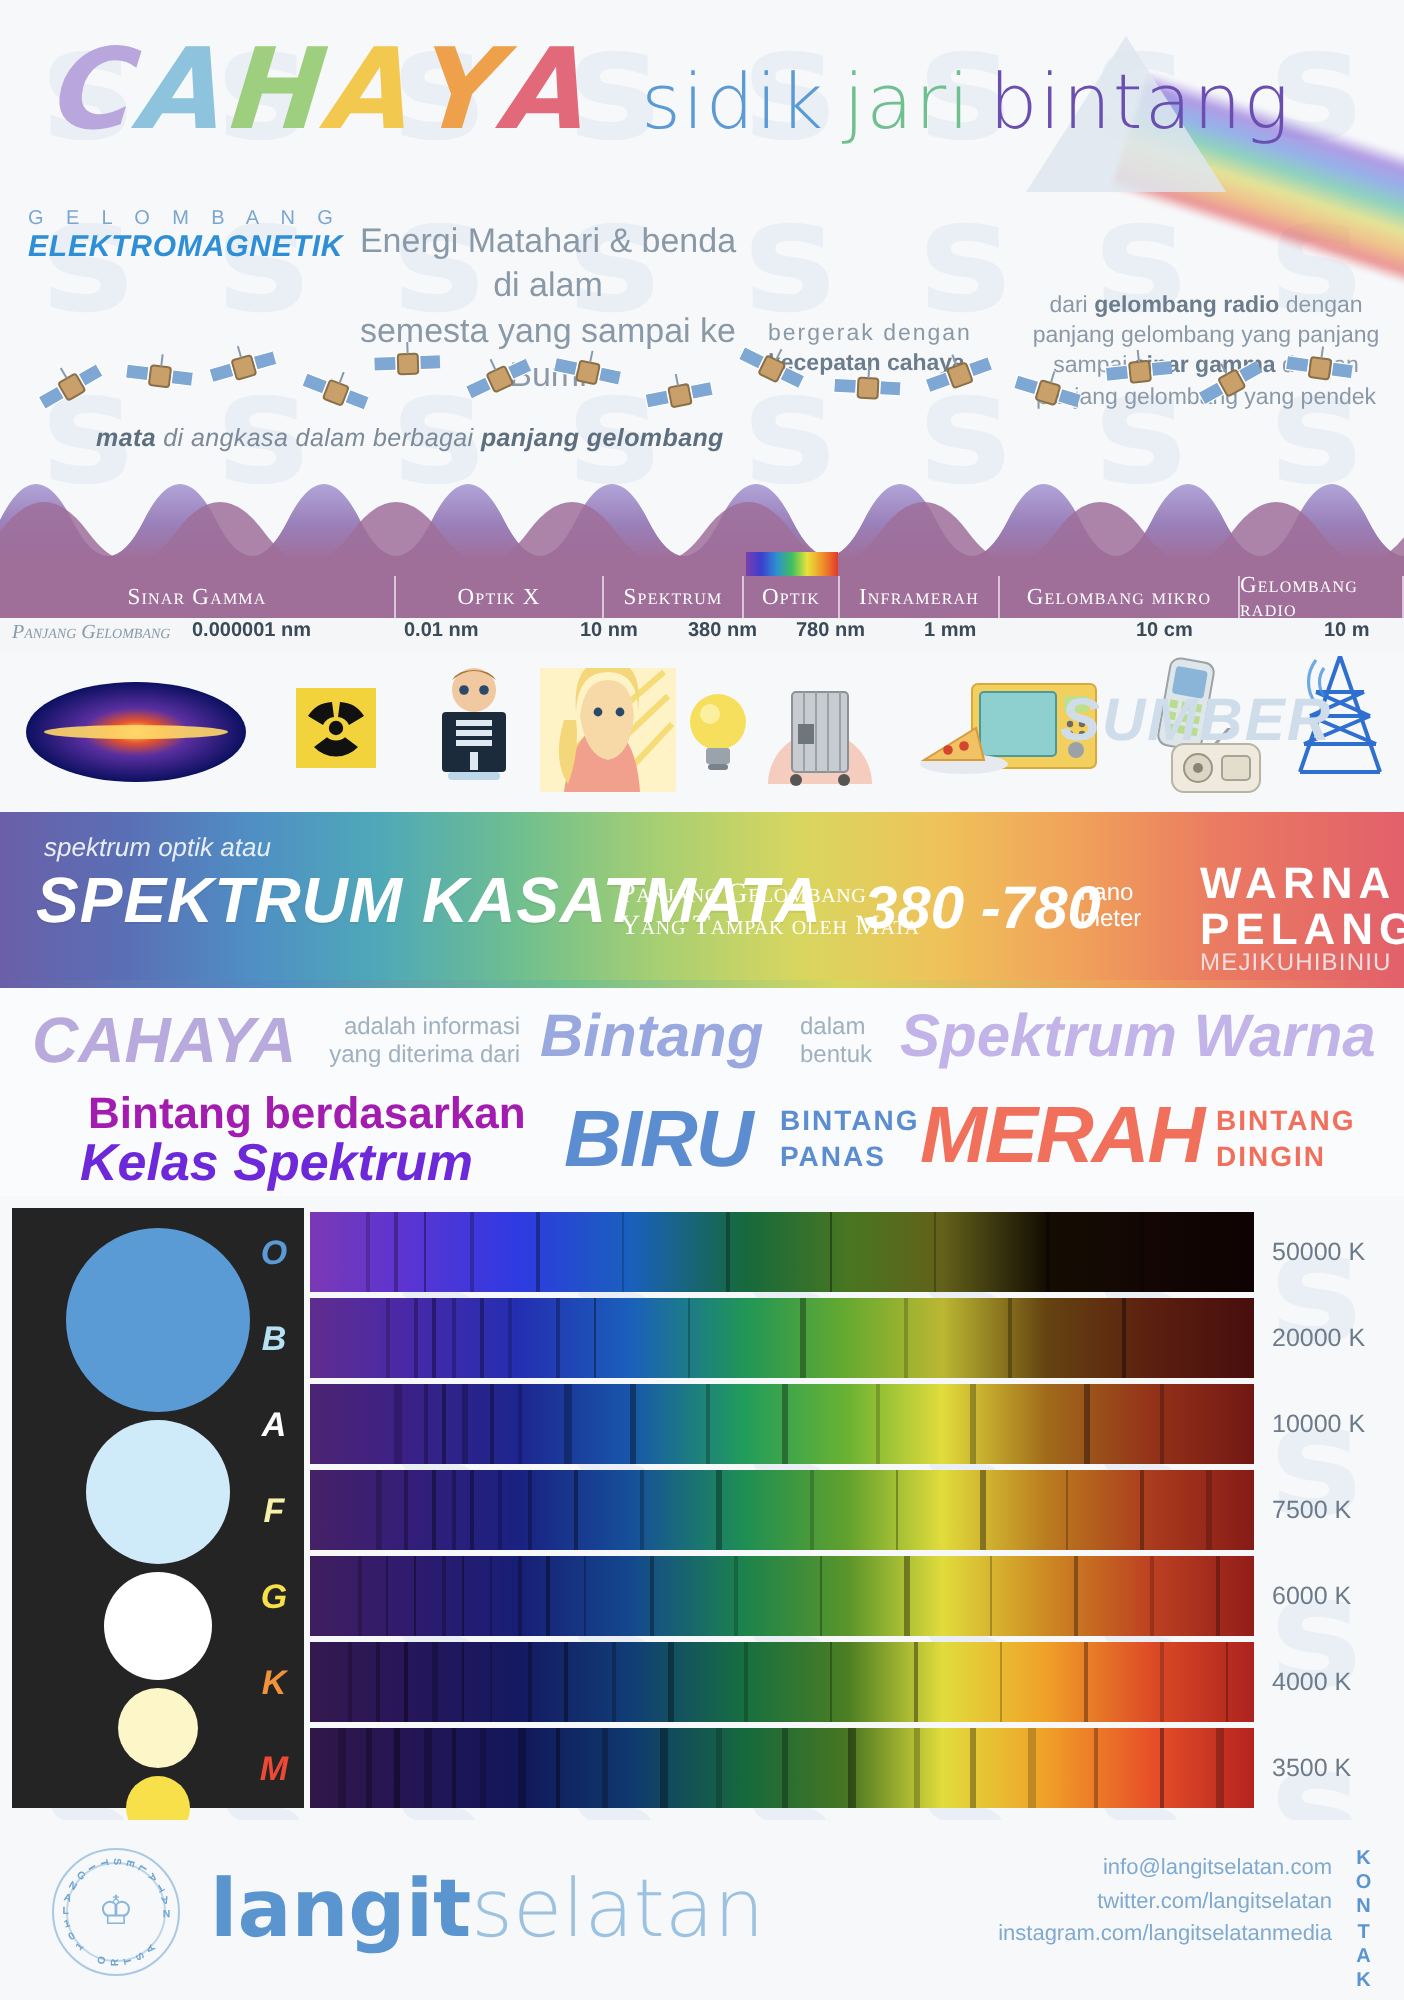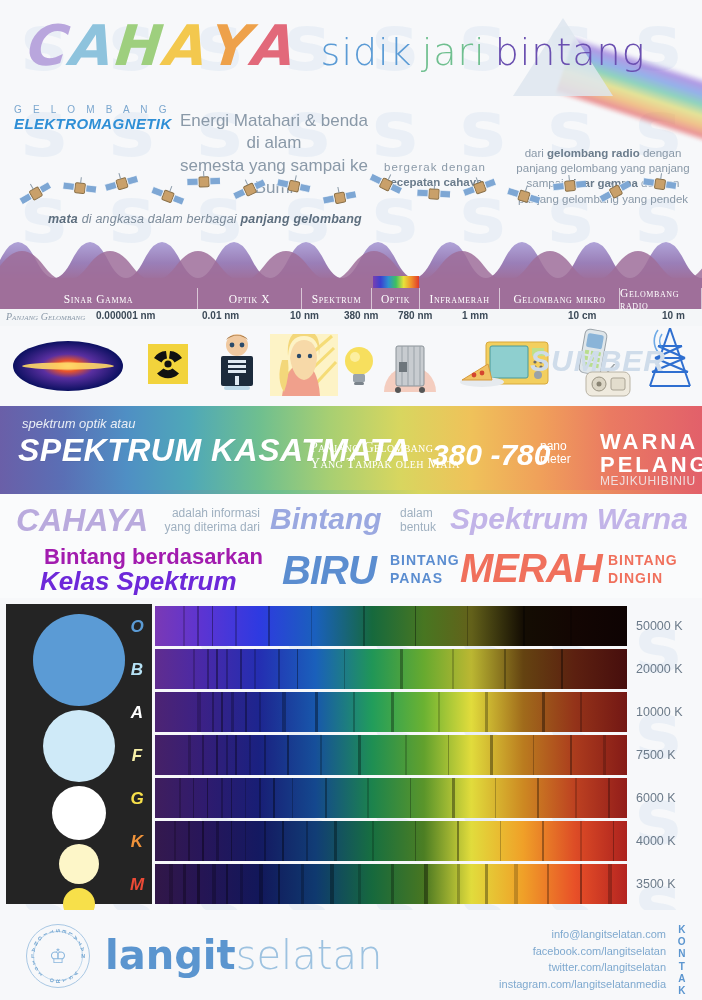--- a/index.html
+++ b/index.html
@@ -873,21 +873,20 @@
           <span style="transform: translate(-50%, -50%) rotate(240deg) translate(0px, -25px) rotate(90deg); left: 31px; top: 31px; transform-origin: center center; position: absolute;">0</span>
           <span style="transform: translate(-50%, -50%) rotate(255deg) translate(0px, -25px) rotate(90deg); left: 31px; top: 31px; transform-origin: center center; position: absolute;">1</span>
         </div>
       <div class="logo-horse">♔</div>
     </div>
     <div class="brand">
       <b>langit</b><i>selatan</i>
     </div>
     <div class="contacts" id="contact-list">
         <div>info@langitselatan.com</div>
-        <div>facebook.com/langitselatan</div>
         <div>twitter.com/langitselatan</div>
         <div>instagram.com/langitselatanmedia</div>
       </div>
     <div class="kontak" id="kontak-vertical">
         <div>K</div>
         <div>O</div>
         <div>N</div>
         <div>T</div>
         <div>A</div>
         <div>K</div>

